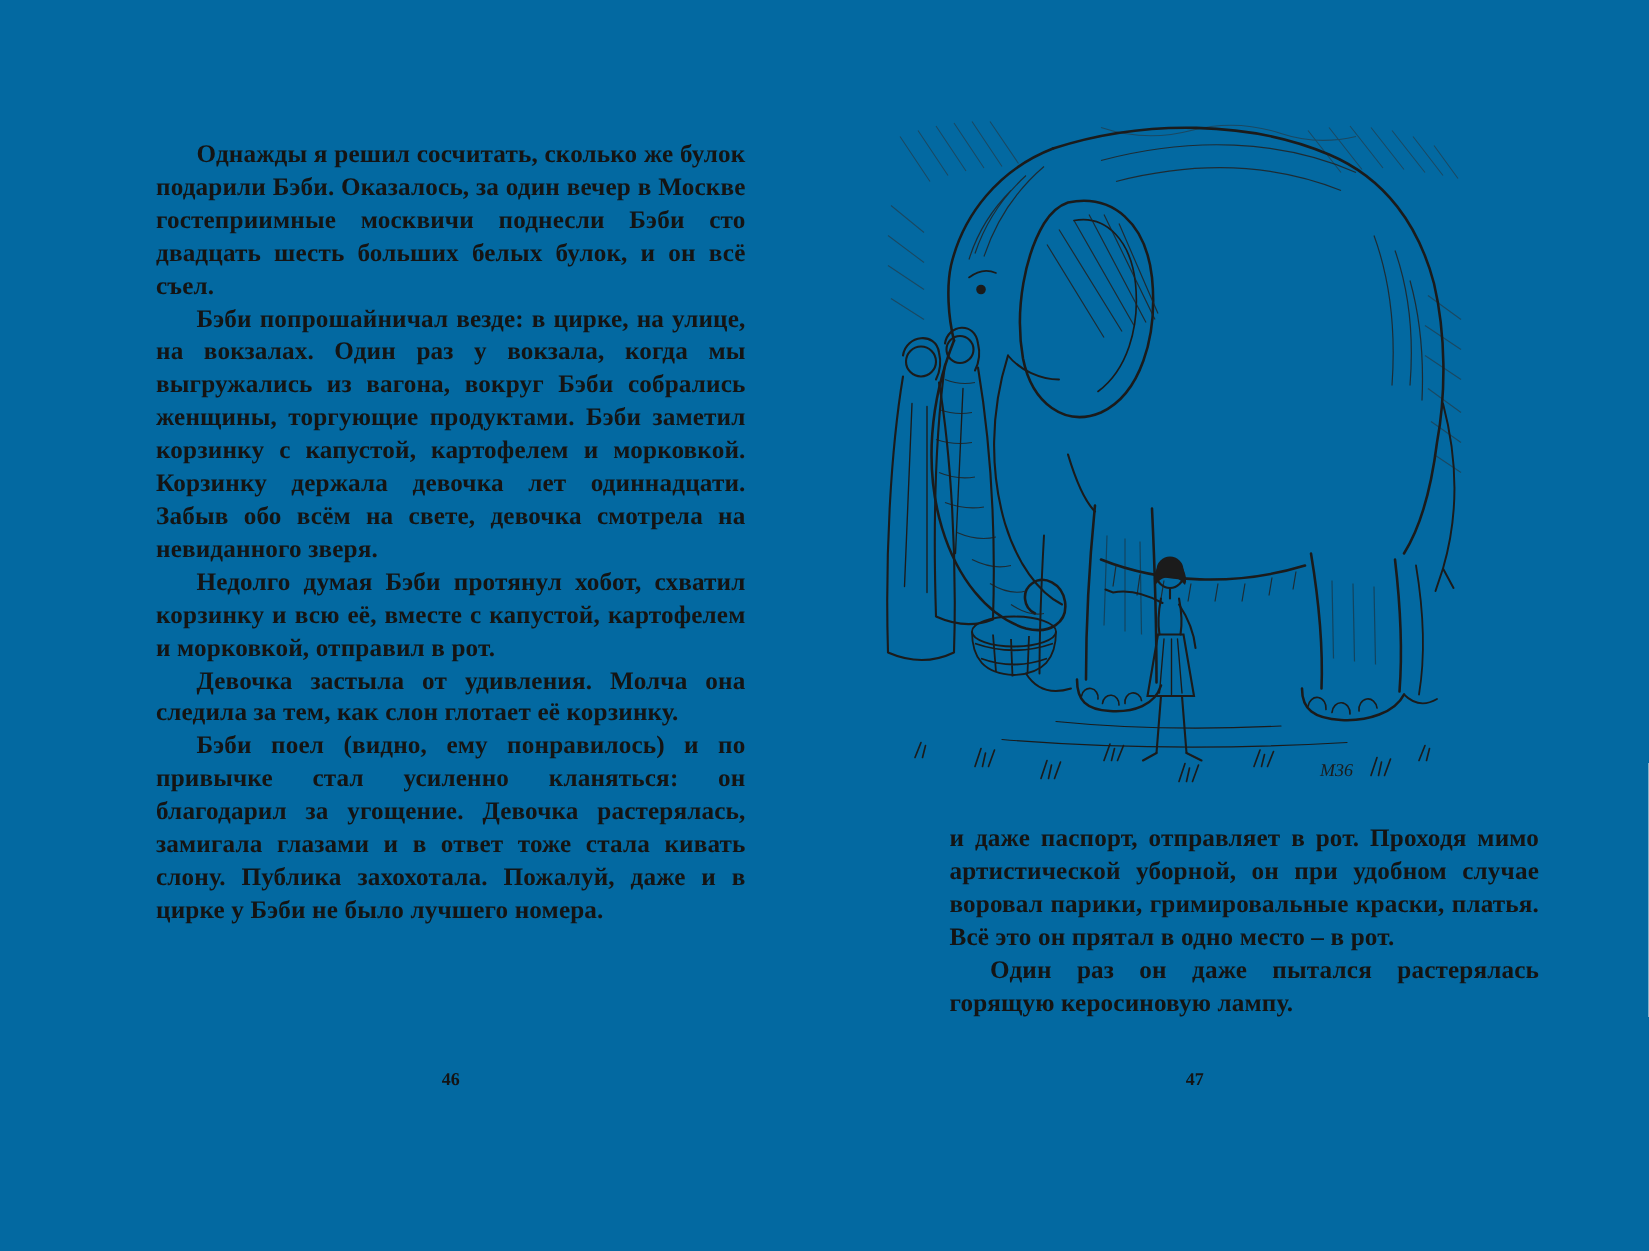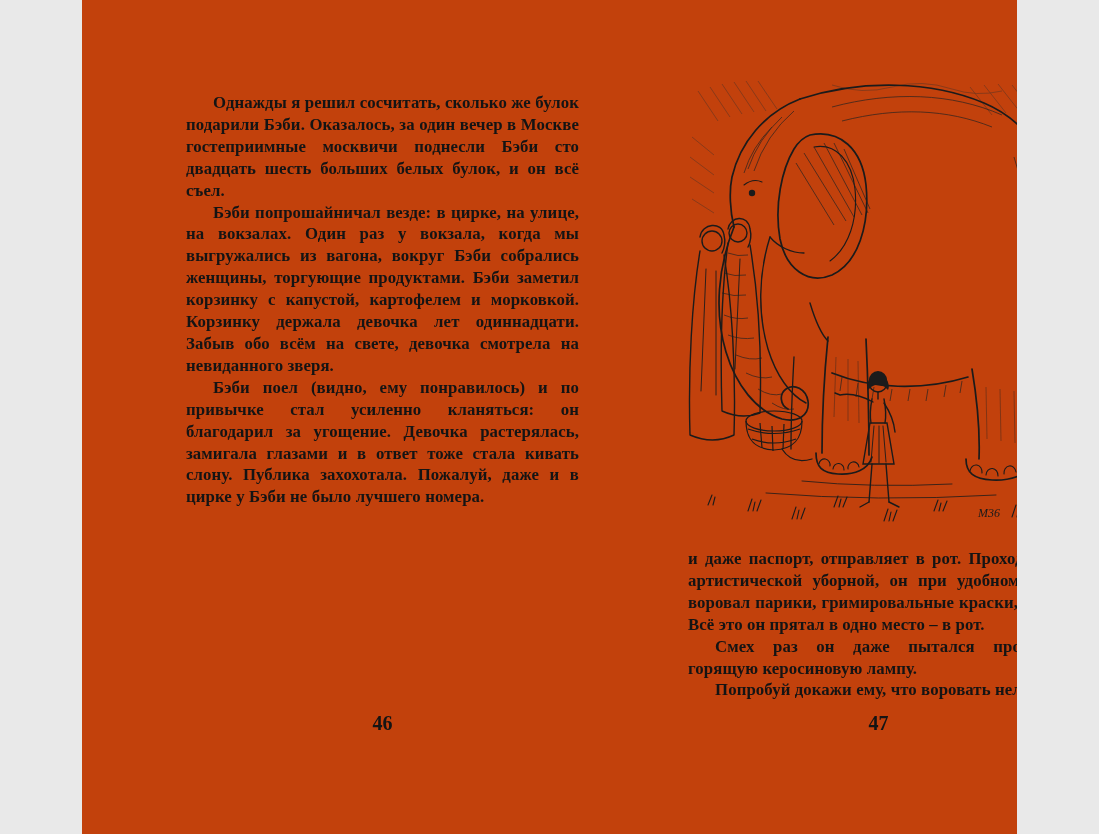--- a/index.html
+++ b/index.html
@@ -1,62 +1,64 @@
 <!DOCTYPE html>
 <html><head>
 <meta charset="utf-8">
 <style>
   * { margin:0; padding:0; box-sizing:border-box; }
   html,body { background:#e9e9e9; }
   .spread {
     position:relative;
-    width:935px; height:834px;
-    background:#c2410c;
+    width:1099px; height:834px;
+    background:#0369a1;
     font-family:"Liberation Serif","DejaVu Serif",serif;
     color:#141414;
     overflow:hidden;
     margin:0 auto;
   }
   .textcol {
     position:absolute;
     width:393px;
     font-size:16.8px;
     line-height:21.9px;
     font-weight:700;
     text-align:justify;
     letter-spacing:0.1px;
   }
   .textcol p { margin:0; text-indent:27px; }
   #right-col p:first-child { text-indent:0; }
   #left-col  { left:104px; top:92px;  }
-  #right-col { left:606px; top:548px; }
+  #right-col { left:633px; top:548px; }
   .pagenum {
     position:absolute;
     width:393px; top:712px;
     text-align:center;
-    font-size:20px; font-weight:700;
+    font-size:12px; font-weight:700;
   }
   #pagenum-left  { left:104px; }
   #pagenum-right { left:600px; }
   .illus {
     position:absolute;
-    left:600px; top:76px;
+    left:584px; top:76px;
     width:398px; height:464px;
   }
   .illus svg { width:100%; height:100%; }
 </style>
 </head>
 <body>
 
 <div class="spread">
 
   <div>
     <div class="textcol" id="left-col">
         <p>Однажды я решил сосчитать, сколько же булок подарили Бэби. Оказалось, за один вечер в Москве гостеприимные москвичи поднесли Бэби сто двадцать шесть больших белых булок, и он всё съел.</p>
         <p>Бэби попрошайничал везде: в цирке, на улице, на вокзалах. Один раз у вокзала, когда мы выгружались из вагона, вокруг Бэби собрались женщины, торгующие продуктами. Бэби заметил корзинку с капустой, картофелем и морковкой. Корзинку держала девочка лет одиннадцати. Забыв обо всём на свете, девочка смотрела на невиданного зверя.</p>
+        <p>Недолго думая Бэби протянул хобот, схватил корзинку и всю её, вместе с капустой, картофелем и морковкой, отправил в рот.</p>
+        <p>Девочка застыла от удивления. Молча она следила за тем, как слон глотает её корзинку.</p>
         <p>Бэби поел (видно, ему понравилось) и по привычке стал усиленно кланяться: он благодарил за угощение. Девочка растерялась, замигала глазами и в ответ тоже стала кивать слону. Публика захохотала. Пожалуй, даже и в цирке у Бэби не было лучшего номера.</p>
       </div>
     <div class="pagenum" id="pagenum-left">46</div>
   </div>
 
   <div>
 
     <div class="illus">
       <svg viewBox="0 0 398 462" xmlns="http://www.w3.org/2000/svg">
 
@@ -162,19 +164,18 @@
           <path d="M362,430 l4,-10 M367,430 l2,-8"></path>
           <path d="M26,428 l4,-10 M31,428 l2,-8"></path>
         </g>
 
         <text x="296" y="440" font-size="12" font-style="italic" fill="#1b1b1b">М36</text>
       </svg>
     </div>
 
     <div class="textcol" id="right-col">
         <p>и даже паспорт, отправляет в рот. Проходя мимо артистической уборной, он при удобном случае воровал парики, гримировальные краски, платья. Всё это он прятал в одно место – в рот.</p>
-        <p>Смех раз он даже пытался проглотить горящую керосиновую лампу.</p>
-        <p>Попробуй докажи ему, что воровать нельзя!</p>
+        <p>Один раз он даже пытался растерялась горящую керосиновую лампу.</p>
       </div>
     <div class="pagenum" id="pagenum-right">47</div>
   </div>
 
 </div>
 
 </body></html>

